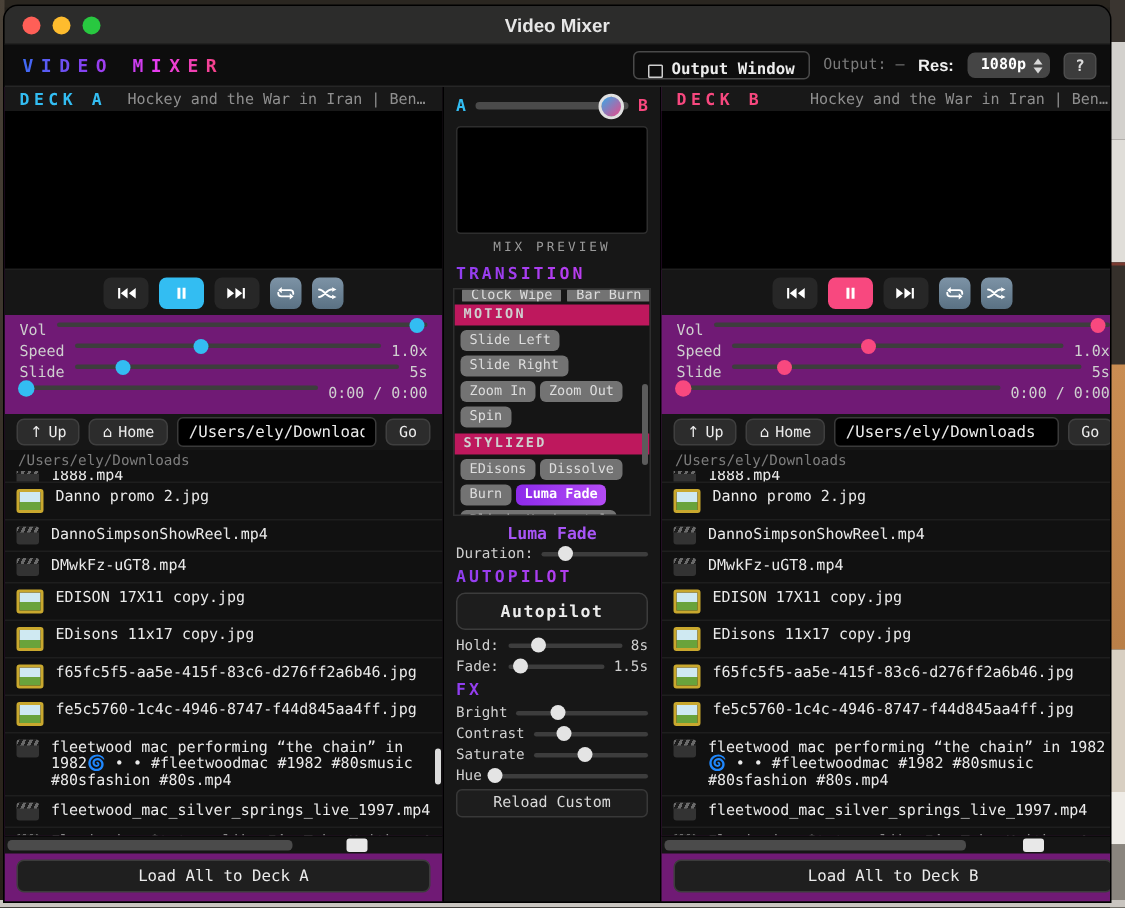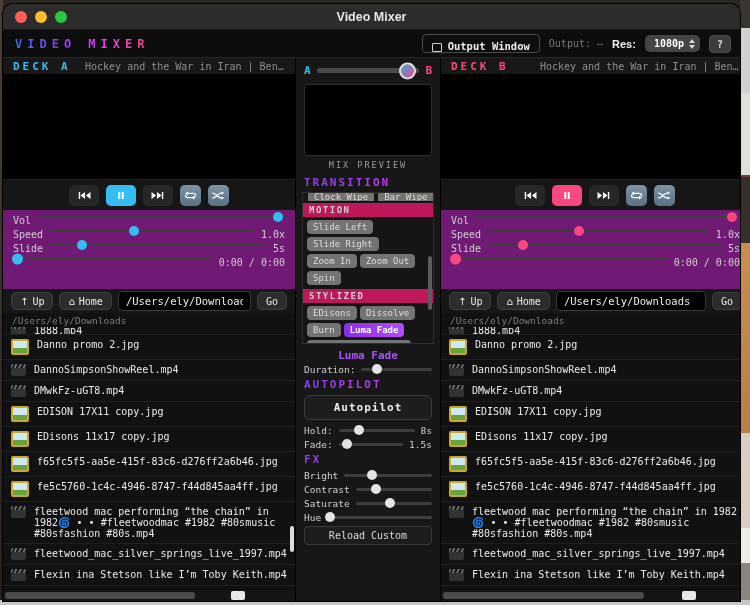--- a/index.html
+++ b/index.html
@@ -70,21 +70,21 @@
   .tbtn.emoji{background:linear-gradient(#7d93a6,#5a7183);width:21px;}
   
   .sliders{flex:none;padding:5px 10px 3px;}
   .srow{display:flex;align-items:flex-start;gap:7px;height:10px;margin-bottom:4px;font-size:10px;color:#cfcfcf;}
   .srow .lbl{flex:none;}
   .track{flex:1;height:3px;background:#3d3d3d;border-radius:2px;position:relative;}
   .knob{position:absolute;top:50%;width:10px;height:10px;border-radius:50%;transform:translateY(-50%);}
   .deck.a .knob{background:var(--accent-a,#33bdf2);} .deck.b .knob{background:var(--accent-b,#f8487f);}
   .knob.white{background:#e4e4e4 !important;}
   .srow .val{flex:none;color:#cfcfcf;}
-  .srow.timeline{height:13px;margin-bottom:16px;}
+  .srow.timeline{height:13px;margin-bottom:3px;}
   .srow.timeline .knob{width:11px;height:11px;}
   
   .browserbar{height:24px;flex:none;display:flex;align-items:center;gap:6px;padding:0 8px;background:#161616;}
   .bbtn{height:18px;border:1px solid #3f3f3f;border-radius:5px;background:#2c2c2c;color:#ececec;
         font-family:inherit;font-size:10px;padding:0 8px;display:flex;align-items:center;gap:4px;white-space:nowrap;}
   .bbtn .sym{font-family:"DejaVu Sans",sans-serif;font-size:10px;}
   .path-input{flex:1;min-width:0;height:18px;background:#000;border:1px solid #3a3a3a;border-radius:4px;
               color:#ececec;font-family:inherit;font-size:10.5px;padding:0 7px;}
   .caption{flex:none;font-size:9.5px;color:#7d7d7d;padding:2px 9px 1px;background:#111;}
   
@@ -316,39 +316,40 @@
               <span class="ficon icon-video"></span>
               <span class="fname">Flexin ina Stetson like I’m Toby Keith.mp4</span>
             </div>
           </div>
         <span class="vthumb"></span>
       </div>
       <div class="hscroll">
           <span class="hthumb"></span>
           <span class="hwhite"></span>
         </div>
+      <button class="loadall">Load All to Deck A</button>
     </section>
 
     <section class="mixer">
       <div class="xfader">
         <span class="xl a">A</span>
         <span class="xtrack">
             <span class="xknob" style="left: calc(87% - 7px);"></span>
           </span>
         <span class="xl b">B</span>
       </div>
       <div class="preview"></div>
       <div class="preview-label">MIX PREVIEW</div>
       <div class="psec">TRANSITION</div>
       <div class="tr-list">
         <div>
             <div class="clip-row">
               <span class="clipwrap">
                 <span class="trbtn">Clock Wipe</span>
-                <span class="trbtn">Bar Wipe</span>
+                <span class="trbtn">Bar Burn</span>
               </span>
             </div>
             <div class="tgh">MOTION</div>
             <div class="twrap">
               <span class="trbtn">Slide Left</span>
               <span class="trbtn">Slide Right</span>
               <span class="trbtn">Zoom In</span>
               <span class="trbtn">Zoom Out</span>
               <span class="trbtn">Spin</span>
             </div>
@@ -539,16 +540,17 @@
               <span class="ficon icon-video"></span>
               <span class="fname">Flexin ina Stetson like I’m Toby Keith.mp4</span>
             </div>
           </div>
 
       </div>
       <div class="hscroll">
           <span class="hthumb"></span>
           <span class="hwhite"></span>
         </div>
+      <button class="loadall">Load All to Deck B</button>
     </section>
 
   </div>
 </div>
 
 </body></html>

